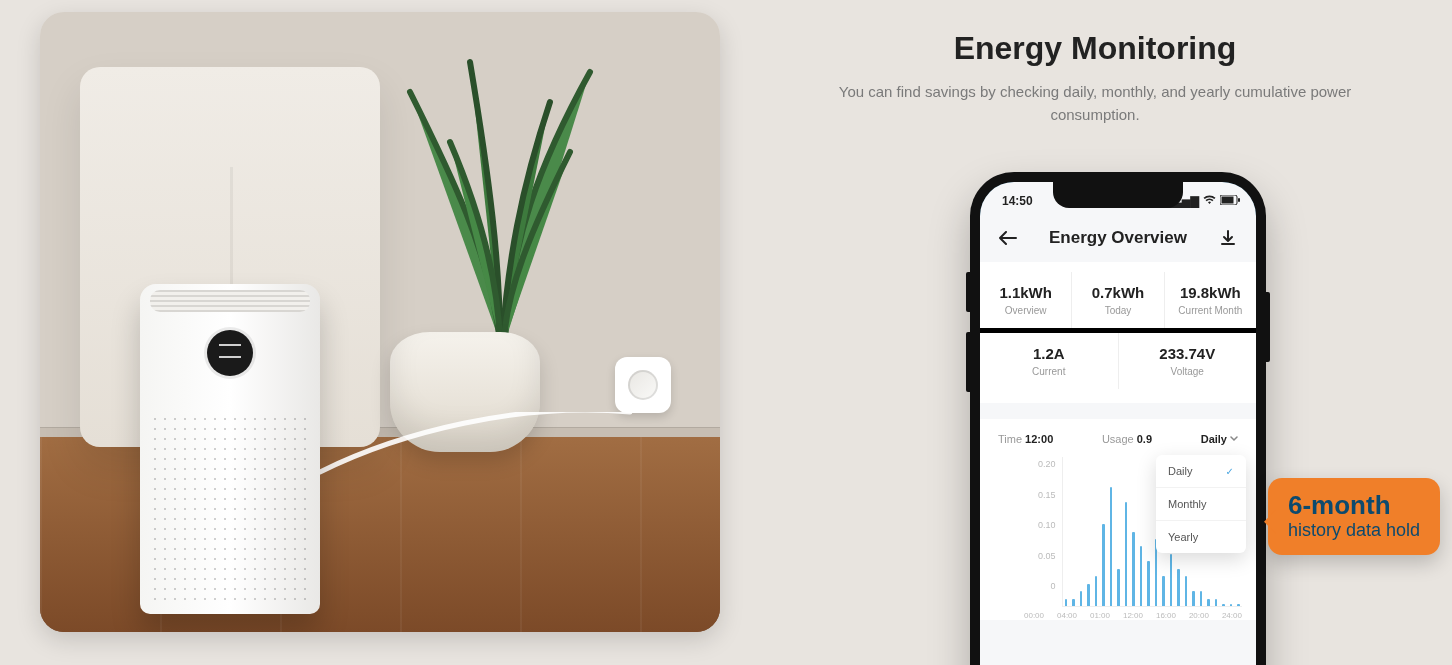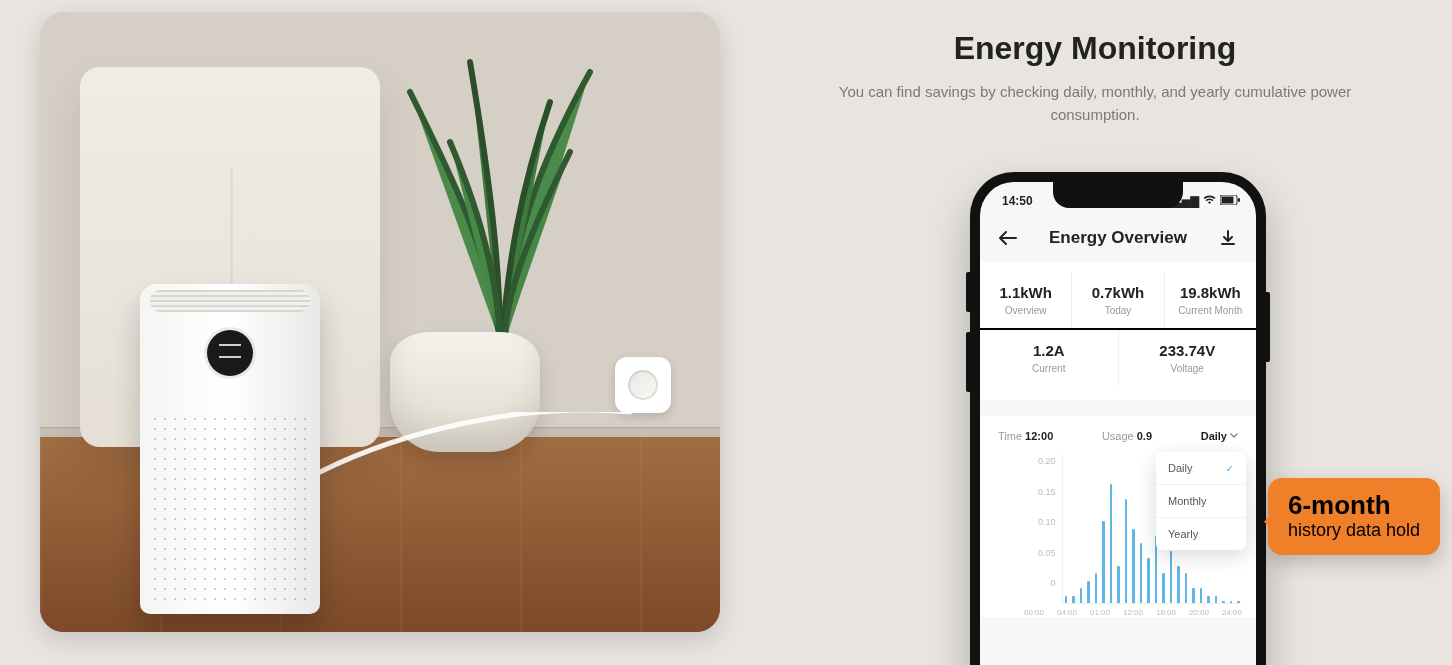--- a/index.html
+++ b/index.html
@@ -188,21 +188,21 @@
   .app-header .title { font-size: 17px; font-weight: 700; color: #222; }
   .back-icon, .download-icon { width: 20px; height: 20px; display: flex; align-items: center; justify-content: center; }
 
   .metrics {
     background: #fff;
     margin: 0;
     padding: 10px 0 14px;
   }
   .metric-row {
     display: flex;
-    border-bottom: 2px solid #000000;
+    border-bottom: 5px solid #000000;
   }
   .metric-row:last-child { border-bottom: none; }
   .metric-cell {
     flex: 1;
     text-align: center;
     padding: 12px 0;
     border-right: 1px solid #eee;
   }
   .metric-cell:last-child { border-right: none; }
   .metric-value { font-size: 15px; font-weight: 700; color: #222; }
@@ -280,21 +280,21 @@
     font-size: 8px; color: #bbb;
     padding: 4px 0 0 30px;
     justify-content: space-between;
   }
 
   
   .callout {
     position: absolute;
     left: 1268px; top: 478px;
     background: #f07f29;
-    color: #000000;
+    color: #0c4a6e;
     border-radius: 14px;
     padding: 14px 20px;
     box-shadow: 0 8px 20px rgba(0,0,0,0.2);
   }
   .callout:before {
     content: "";
     position: absolute;
     left: -16px; top: 50%;
     transform: translateY(-30%);
     border: 12px solid transparent;

